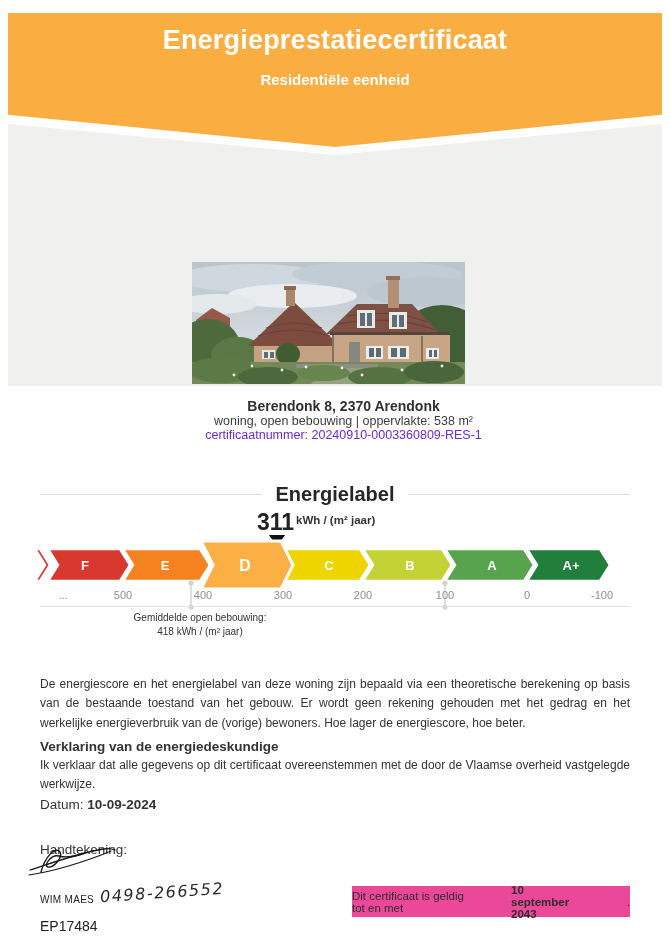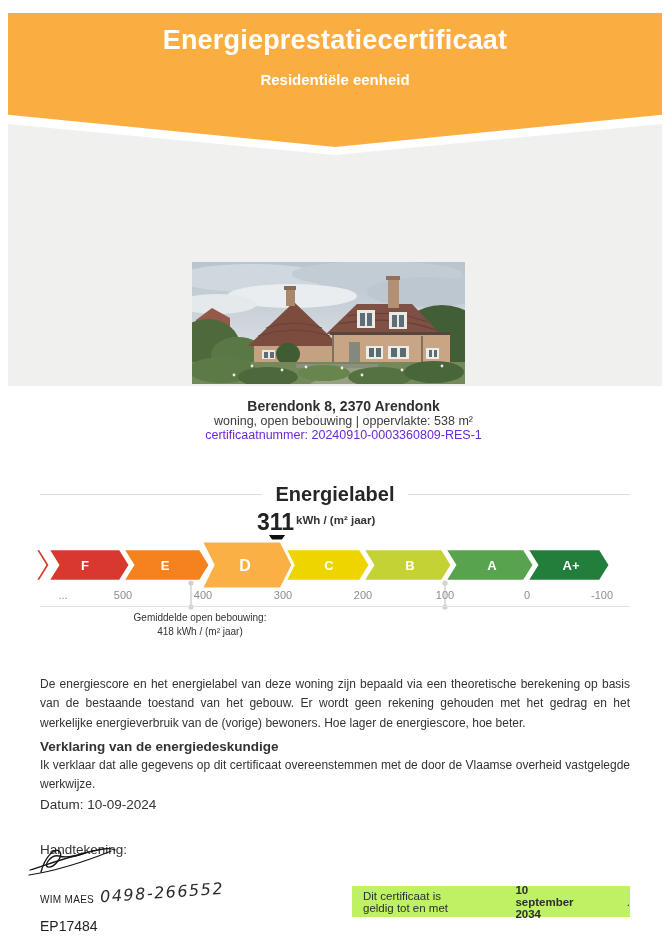--- a/index.html
+++ b/index.html
@@ -53,31 +53,31 @@
   .annotation-average { left:200px; top:611px; }
   .annotation-target  { left:447px; top:640px; }
 
   
   .paragraph { position:absolute; left:40px; width:590px; font-size:12px;
     line-height:19.3px; text-align:justify; color:#333332; }
   .para-intro { top:675px; }
   .declaration-title { position:absolute; left:40px; top:739px; font-size:13.5px; font-weight:bold; }
   .para-declaration { top:756px; }
   .date-row { position:absolute; left:40px; top:797px; font-size:13.5px; }
-  .date-value { font-weight:normal; }
+  .date-value { font-weight:bold; }
   .signature-label { position:absolute; left:40px; top:822px; font-size:13.5px;margin-top:20px; }
   .signature-svg { position:absolute; left:27px; top:839px; width:92px; height:40px; }
 
   
   .expert-name { position:absolute; left:40px; top:894px; font-size:10px; letter-spacing:.3px; color:#222; }
   .expert-phone { position:absolute; left:100px; top:883px; font-size:16px; font-style:italic;
     font-family:"DejaVu Sans", sans-serif; letter-spacing:1.5px; color:#2a2a2a; transform:rotate(-4deg); }
   .expert-id { position:absolute; left:40px; top:918px; font-size:14px; color:#222;text-align:center; }
   .validity-box { position:absolute; left:352px; top:886px; width:278px; height:31px;
-    background:#bef264; display:flex; align-items:center; padding-left:11px; font-size:11.5px; color:#2e2e2d;gap:41px; }
+    background:#ec4899; display:flex; align-items:center; font-size:11.5px; color:#2e2e2d;gap:41px; }
   .validity-date { font-weight:bold; word-spacing:3px; margin-left:4px; }
 </style>
 </head>
 <body>
 
 <div class="page">
 
   <div class="header" style="background-color: rgb(250, 174, 66);">
     <div class="header-title" style="color:#fff;">Energieprestatiecertificaat</div>
     <div class="header-subtitle" style="color:#fff;">Residentiële eenheid</div>
@@ -239,17 +239,17 @@
     <path d="M3 31 C 22 25, 52 14, 76 10 C 82 9, 86 10, 88 11" fill="none" stroke="#161616" stroke-width="1.3" stroke-linecap="round"></path>
     <path d="M2 36 C 24 33, 58 23, 84 12" fill="none" stroke="#161616" stroke-width="1.2" stroke-linecap="round"></path>
   </svg>
 
   <div class="expert-name">WIM MAES</div>
   <div class="expert-phone">0498-266552</div>
   <div class="expert-id">EP17484</div>
 
   <div class="validity-box">
     <span>Dit certificaat is geldig tot en met</span>
-    <span class="validity-date">10 september 2034</span>
+    <span class="validity-date">10 september 2043</span>
     <span>.</span>
   </div>
 
 </div>
 
 </body></html>

